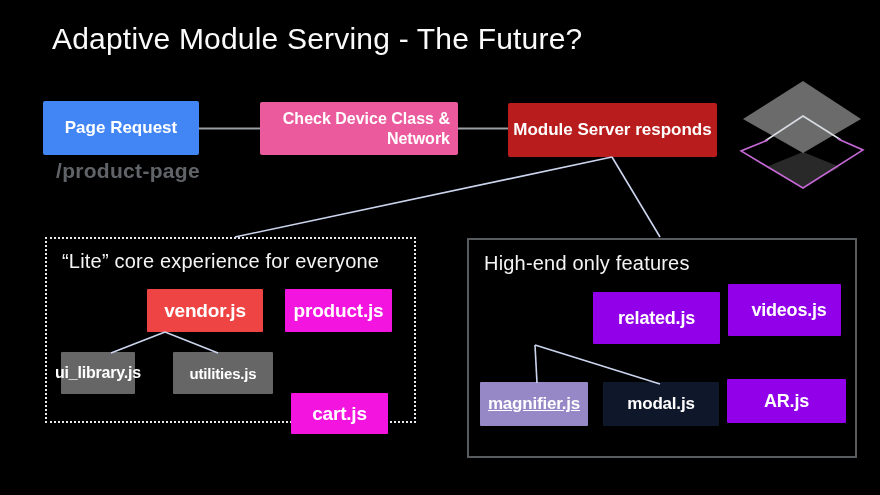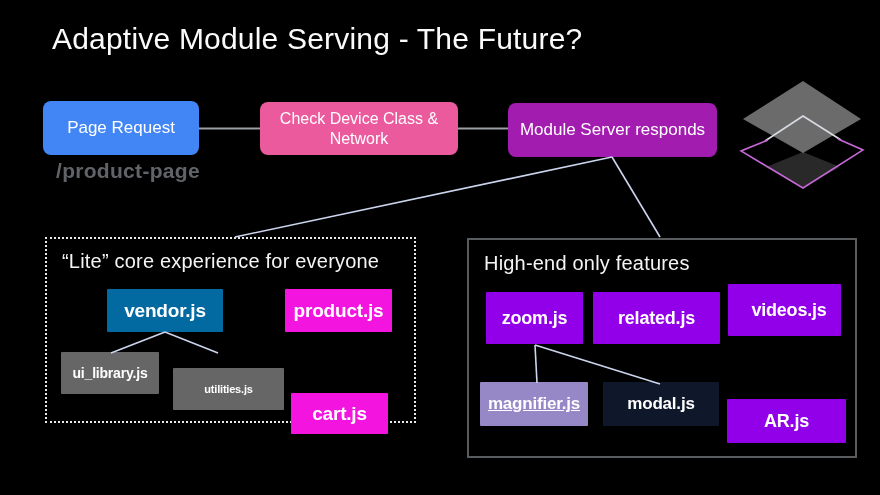--- a/index.html
+++ b/index.html
@@ -6,22 +6,22 @@
   #slide{
     position:relative;width:880px;height:495px;background:#000;
     font-family:"Liberation Sans", sans-serif;overflow:hidden;
   }
   .abs{position:absolute;}
   #title{
     left:52px;top:22px;font-size:30px;font-weight:500;color:#fbfbfb;
     letter-spacing:.2px;white-space:nowrap;
   }
   .flowbox{
-    display:flex;align-items:center;justify-content:center;text-align:center;
-    color:#fff;font-weight:400;border-radius:8px;line-height:1.2;
+    display:flex;align-items:center;justify-content:center;text-align:right;
+    color:#fff;font-weight:700;border-radius:2px;line-height:1.2;
   }
   #page-request{left:43px;top:101px;width:156px;height:54px;font-size:17px;}
   #check-device{left:260px;top:102px;width:198px;height:53px;font-size:16px;padding:0 8px;box-sizing:border-box;}
   #module-server{left:508px;top:103px;width:209px;height:54px;font-size:17px;}
   #route-label{left:56px;top:159px;font-size:21px;color:#606469;font-weight:700;letter-spacing:.3px;}
   #svg-connectors{left:0;top:0;pointer-events:none;z-index:3;}
   #lite-box{
     left:45px;top:237px;width:371px;height:186px;box-sizing:border-box;
     border:2px dotted #e8eaed;z-index:1;
   }
@@ -31,22 +31,22 @@
   }
   .group-title{color:#f4f4f4;font-size:20px;font-weight:400;letter-spacing:.2px;white-space:nowrap;}
   #lite-title{left:62px;top:250px;}
   #highend-title{left:484px;top:252px;}
   .module{
     display:flex;align-items:center;justify-content:center;text-align:center;
     color:#fff;font-weight:700;z-index:2;border-radius:1px;letter-spacing:-.2px;
   }
   #m-vendor   {left:107px;top:289px;width:116px;height:43px;font-size:19px;}
   #m-product  {left:285px;top:289px;width:107px;height:43px;font-size:19px;}
-  #m-uilib    {left:61px; top:352px;width:98px; height:42px;font-size:14px;}
-  #m-utils    {left:173px;top:368px;width:111px; height:42px;font-size:11px;}
+  #m-uilib    {left:61px; top:352px;width:74px; height:42px;font-size:16px;}
+  #m-utils    {left:173px;top:352px;width:100px; height:42px;font-size:15px;}
   #m-cart     {left:291px;top:353px;width:97px; height:41px;font-size:19px;margin-top:40px;}
   #m-zoom     {left:486px;top:292px;width:97px; height:52px;font-size:18px;}
   #m-related  {left:593px;top:292px;width:127px;height:52px;font-size:18px;}
   #m-videos   {left:728px;top:284px;width:104px;height:52px;font-size:18px;padding-left:9px;}
   #m-magnifier{left:480px;top:382px;width:108px;height:44px;font-size:17px;text-decoration:underline;}
   #m-modal    {left:603px;top:382px;width:116px;height:44px;font-size:17px;}
   #m-ar       {left:727px;top:379px;width:119px;height:44px;font-size:18px;}
   #logo{left:738px;top:78px;z-index:1;}
 </style>
 </head>
@@ -55,72 +55,69 @@
 <div id="slide">
 
   <div id="title" class="abs">Adaptive Module Serving - The Future?</div>
 
   <div id="page-request" class="abs flowbox" style="background: rgb(66, 133, 244);">
     <span>Page Request</span>
   </div>
   <div id="check-device" class="abs flowbox" style="background: rgb(235, 90, 157);">
     <span>Check Device Class &amp; Network</span>
   </div>
-  <div id="module-server" class="abs flowbox" style="background: #a21caf;">
+  <div id="module-server" class="abs flowbox" style="background: #b91c1c;">
     <span>Module Server responds</span>
   </div>
   <div id="route-label" class="abs">/product-page</div>
 
   <svg id="svg-connectors" class="abs" width="880" height="495" viewBox="0 0 880 495">
     <line x1="199" y1="128.5" x2="260" y2="128.5" stroke="#9aa0a6" stroke-width="2"></line>
     <line x1="458" y1="128.5" x2="508" y2="128.5" stroke="#9aa0a6" stroke-width="2"></line>
     <line x1="612" y1="157" x2="235" y2="237" stroke="#ccd5ee" stroke-width="1.6"></line>
     <line x1="612" y1="157" x2="660" y2="237" stroke="#ccd5ee" stroke-width="1.6"></line>
     <line x1="165" y1="332" x2="111" y2="353" stroke="#ccd5ee" stroke-width="1.6"></line>
     <line x1="165" y1="332" x2="218" y2="353" stroke="#ccd5ee" stroke-width="1.6"></line>
     <line x1="535" y1="345" x2="537" y2="383" stroke="#ccd5ee" stroke-width="1.6"></line>
     <line x1="535" y1="345" x2="660" y2="384" stroke="#ccd5ee" stroke-width="1.6"></line>
   </svg>
 
   <div id="lite-box" class="abs"></div>
   <div id="lite-title" class="abs group-title">“Lite” core experience for everyone</div>
-  <div id="m-vendor" class="abs module" style="background: #0369a1;">
+  <div id="m-vendor" class="abs module" style="background: #ef4444; margin-left: 40px;">
     <span>vendor.js</span>
   </div>
   <div id="m-product" class="abs module" style="background: rgb(244, 20, 224);">
     <span>product.js</span>
   </div>
   <div id="m-uilib" class="abs module" style="background: rgb(102, 102, 102);">
     <span>ui_library.js</span>
   </div>
   <div id="m-utils" class="abs module" style="background: rgb(102, 102, 102);">
     <span>utilities.js</span>
   </div>
   <div id="m-cart" class="abs module" style="background: rgb(244, 20, 224);">
     <span>cart.js</span>
   </div>
 
   <div id="highend-box" class="abs"></div>
   <div id="highend-title" class="abs group-title">High-end only features</div>
-  <div id="m-zoom" class="abs module" style="background: rgb(145, 0, 232);">
-    <span>zoom.js</span>
-  </div>
   <div id="m-related" class="abs module" style="background: rgb(145, 0, 232);">
     <span>related.js</span>
   </div>
   <div id="m-videos" class="abs module" style="background: rgb(145, 0, 232);">
     <span>videos.js</span>
   </div>
   <div id="m-magnifier" class="abs module" style="background: rgb(150, 135, 198);">
     <span>magnifier.js</span>
   </div>
   <div id="m-modal" class="abs module" style="background: #0f172a;">
     <span>modal.js</span>
   </div>
-  <div id="m-ar" class="abs module" style="background: rgb(145, 0, 232); margin-top: 20px;">
+  <div id="m-ar" class="abs module" style="background: rgb(145, 0, 232);">
     <span>AR.js</span>
   </div>
 
   <svg id="logo" class="abs" width="130" height="115" viewBox="0 0 130 115">
     <polygon points="65,3 123,41 65,75 5,41" fill="rgba(255,255,255,0.42)"></polygon>
     <polygon points="65,74 102,89 65,109 28,89" fill="rgba(255,255,255,0.16)"></polygon>
     <polyline points="27,63 65,38 103,62" fill="none" stroke="#d8dce2" stroke-width="1.6"></polyline>
     <polyline points="30,62 3,73 65,110 125,72 100,61" fill="none" stroke="#c468d4" stroke-width="1.6"></polyline>
   </svg>
 

